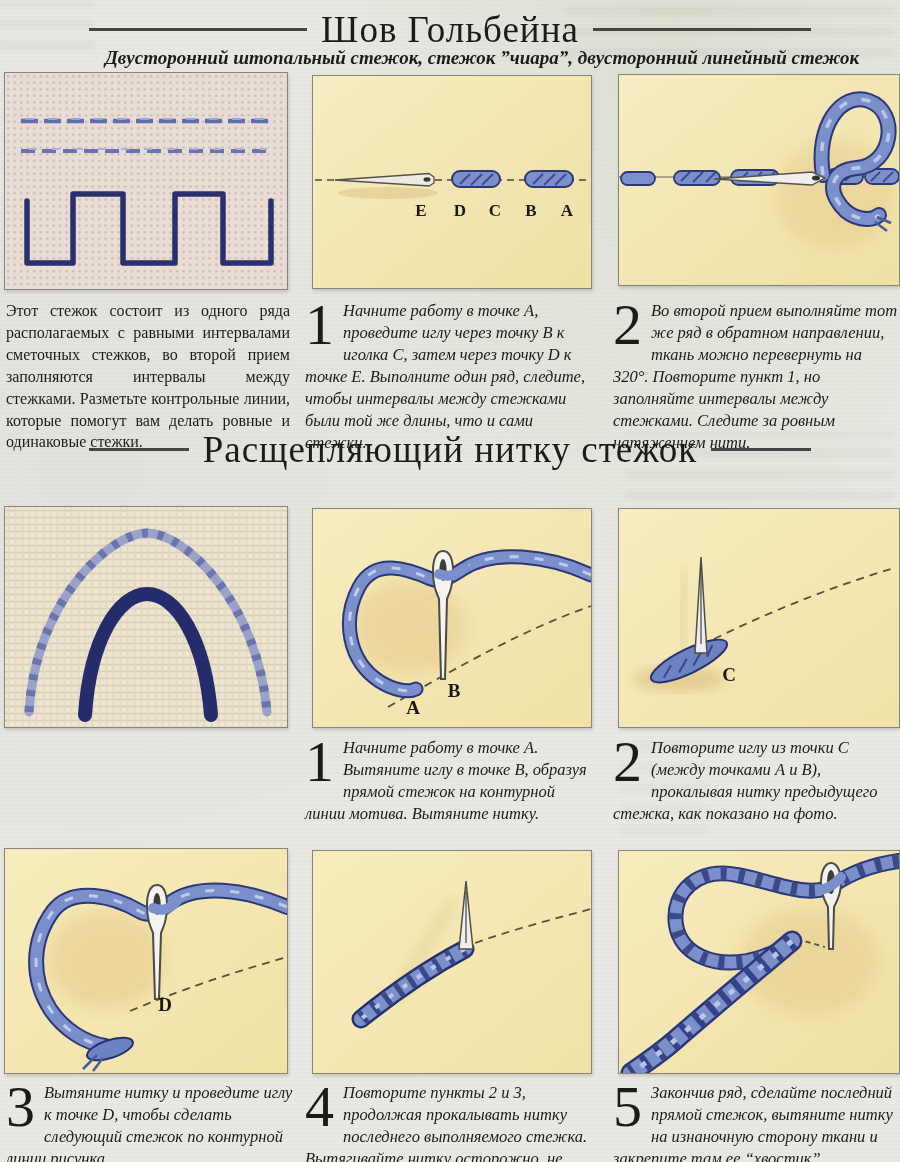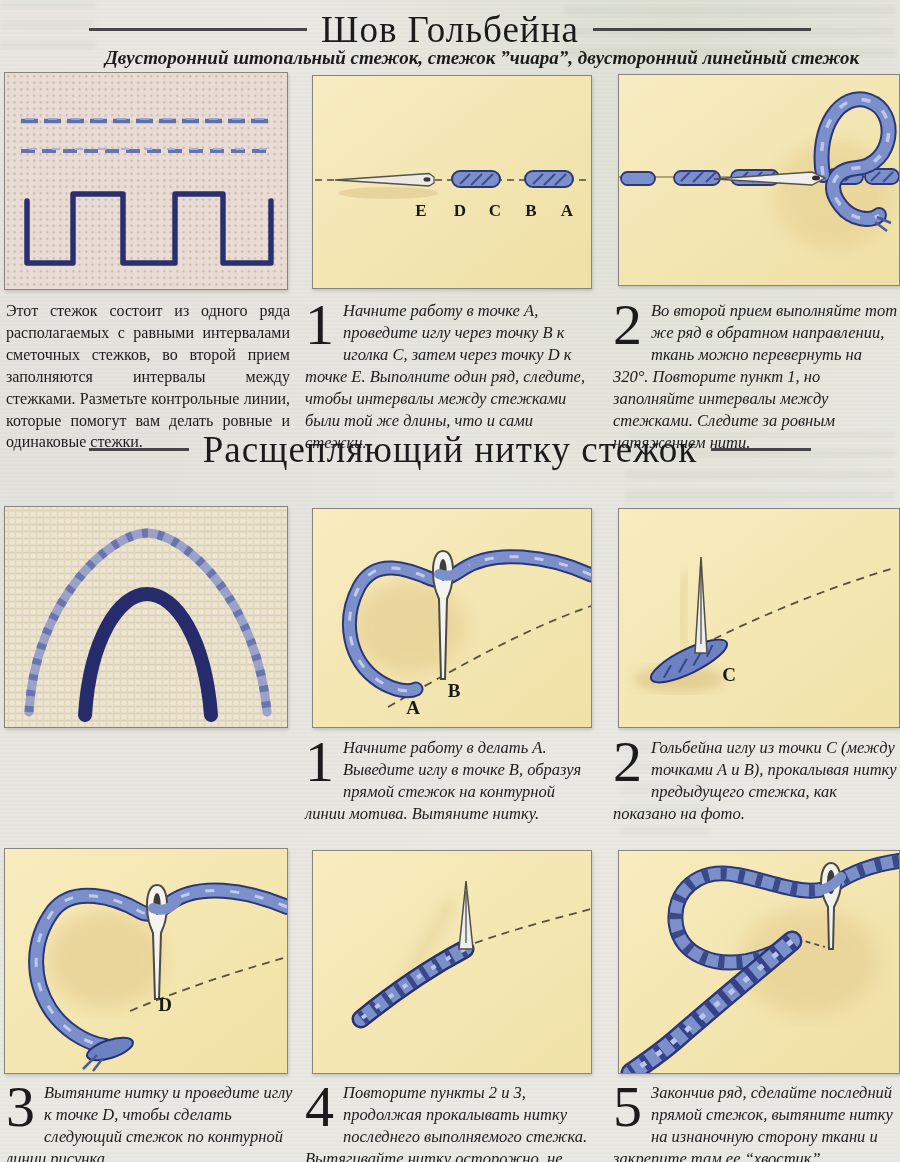--- a/index.html
+++ b/index.html
@@ -211,25 +211,25 @@
         <polygon points="82,48 88,144 76,144" fill="#efeeea" stroke="#504e46" stroke-width="1.5"></polygon>
         <path d="M82,58 L82,135" stroke="#44423a" stroke-width="1.2"></path>
       </g>
       <text x="110" y="172" font-size="19" text-anchor="middle">C</text>
     </svg>
   </div>
 
 
   <div class="step" style="left:305px;top:737px;width:292px;">
     <span class="num">1</span>
-    <span>Начните работу в делать А. Выведите иглу в точке В, образуя прямой стежок на контурной линии мотива. Вытяните нитку.</span>
+    <span>Начните работу в точке А. Вытяните иглу в точке В, образуя прямой стежок на контурной линии мотива. Вытяните нитку.</span>
   </div>
   <div class="step" style="left:613px;top:737px;width:287px;">
     <span class="num">2</span>
-    <span>Гольбейна иглу из точки С (между точками А и В), прокалывая нитку предыдущего стежка, как показано на фото.</span>
+    <span>Повторите иглу из точки С (между точками А и В), прокалывая нитку предыдущего стежка, как показано на фото.</span>
   </div>
 
   <div class="photo" style="left:4px;top:848px;">
     <svg width="282" height="224" viewBox="0 0 282 224">
       <defs>
         <linearGradient id="bg7" x1="0" y1="0" x2="1" y2="1">
           <stop offset="0" stop-color="#f8ecbe"></stop>
             <stop offset="1" stop-color="#f0e1a4"></stop>
         </linearGradient>
         <filter id="bl7">

